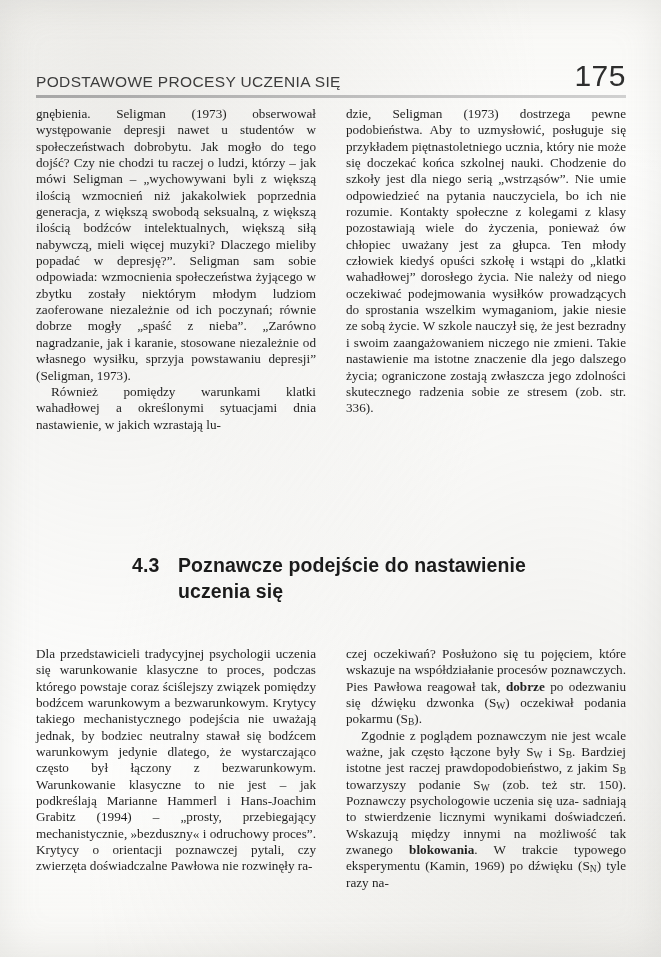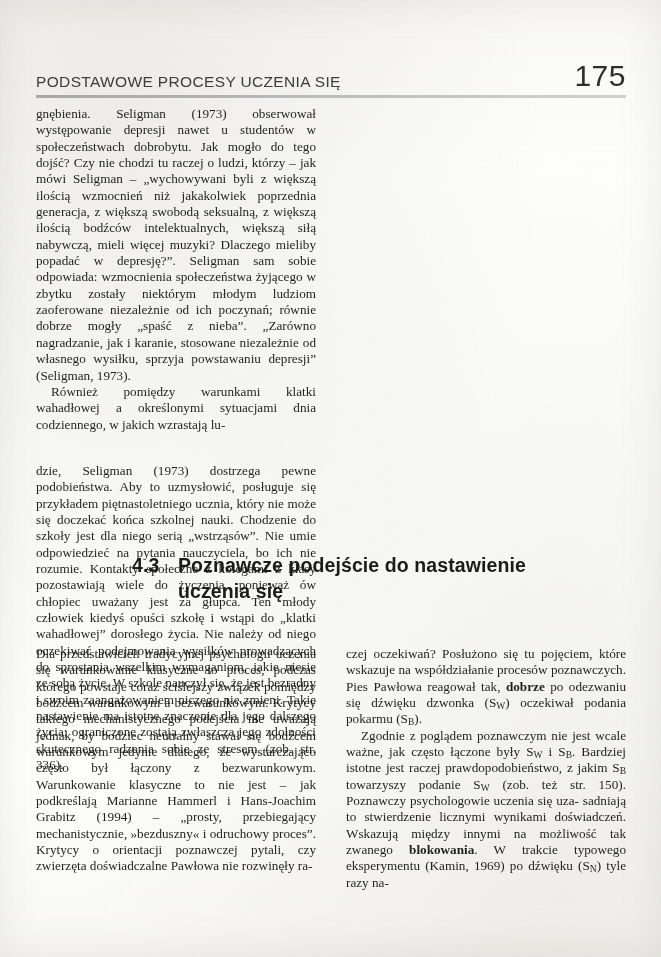--- a/index.html
+++ b/index.html
@@ -71,21 +71,20 @@
   
   .cols {
     position: absolute;
     display: flex;
     gap: 30px;
   }
   .cols-top {
     left: 36px;
     top: 106px;
     width: 590px;
-    flex-direction: column;
   }
   .cols-bottom {
     left: 36px;
     top: 646px;
     width: 590px;
   }
   .col {
     width: 280px;
   }
   .body-text {
@@ -141,21 +140,21 @@
 
   <div class="header">
     <div class="header-title">PODSTAWOWE PROCESY UCZENIA SIĘ</div>
     <div class="header-folio">175</div>
   </div>
   <div class="header-rule"></div>
 
   <div class="cols cols-top">
     <div class="col">
       <p class="body-text">gnębienia. Seligman (1973) obserwował występowanie depresji nawet u studentów w społeczeństwach dobrobytu. Jak mogło do tego dojść? Czy nie chodzi tu raczej o ludzi, którzy – jak mówi Seligman – „wychowywani byli z większą ilością wzmocnień niż jakakolwiek poprzednia generacja, z większą swobodą seksualną, z większą ilością bodźców intelektualnych, większą siłą nabywczą, mieli więcej muzyki? Dlaczego mieliby popadać w depresję?”. Seligman sam sobie odpowiada: wzmocnienia społeczeństwa żyjącego w zbytku zostały niektórym młodym ludziom zaoferowane niezależnie od ich poczynań; równie dobrze mogły „spaść z nieba”. „Zarówno nagradzanie, jak i karanie, stosowane niezależnie od własnego wysiłku, sprzyja powstawaniu depresji” (Seligman, 1973).</p>
-      <p class="body-text">Również pomiędzy warunkami klatki wahadłowej a określonymi sytuacjami dnia codziennego, w jakich wzrastają lu-</p>
+      <p class="body-text">Również pomiędzy warunkami klatki wahadłowej a określonymi sytuacjami dnia nastawienie, w jakich wzrastają lu-</p>
     </div>
     <div class="col">
       <p class="body-text">dzie, Seligman (1973) dostrzega pewne podobieństwa. Aby to uzmysłowić, posługuje się przykładem piętnastoletniego ucznia, który nie może się doczekać końca szkolnej nauki. Chodzenie do szkoły jest dla niego serią „wstrząsów”. Nie umie odpowiedzieć na pytania nauczyciela, bo ich nie rozumie. Kontakty społeczne z kolegami z klasy pozostawiają wiele do życzenia, ponieważ ów chłopiec uważany jest za głupca. Ten młody człowiek kiedyś opuści szkołę i wstąpi do „klatki wahadłowej” dorosłego życia. Nie należy od niego oczekiwać podejmowania wysiłków prowadzących do sprostania wszelkim wymaganiom, jakie niesie ze sobą życie. W szkole nauczył się, że jest bezradny i swoim zaangażowaniem niczego nie zmieni. Takie nastawienie ma istotne znaczenie dla jego dalszego życia; ograniczone zostają zwłaszcza jego zdolności skutecznego radzenia sobie ze stresem (zob. str. 336).</p>
     </div>
   </div>
 
   <div class="section-heading">
     <span class="section-number">4.3</span>
     <span class="section-title">Poznawcze podejście do nastawienie uczenia się</span>
   </div>

